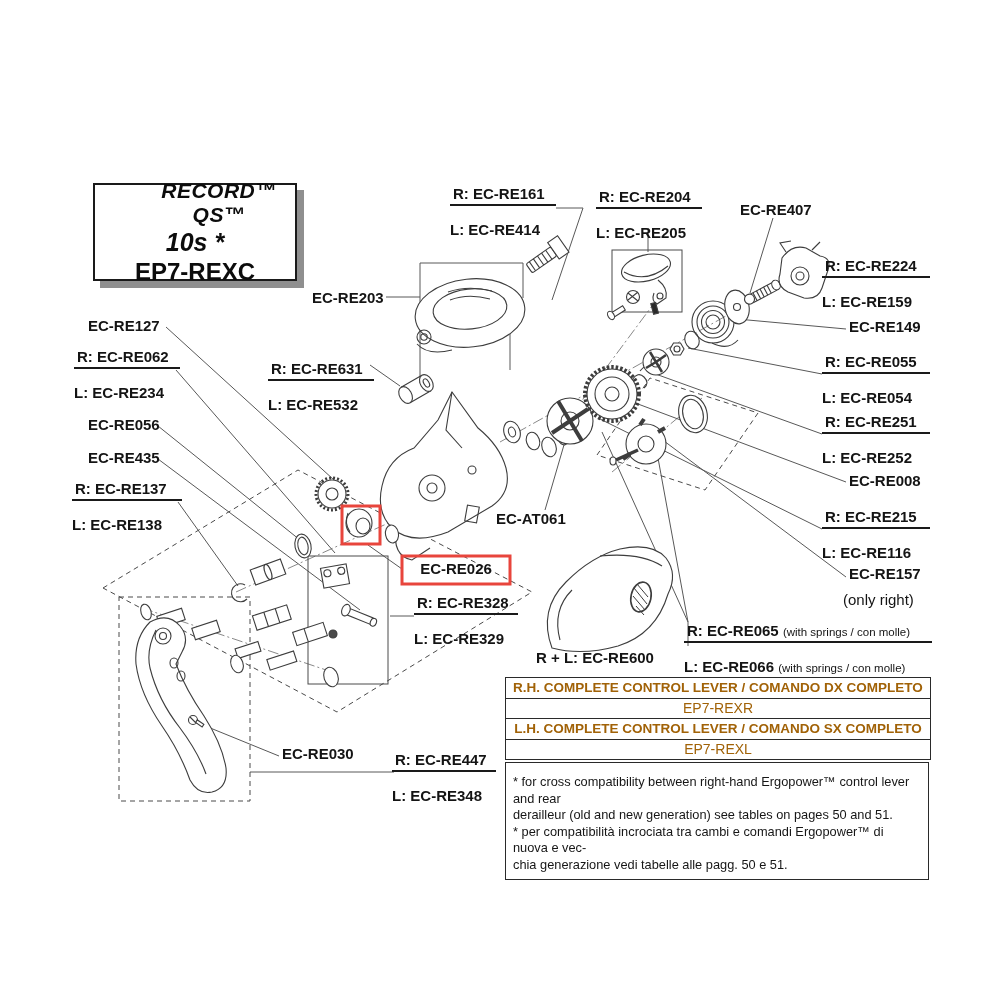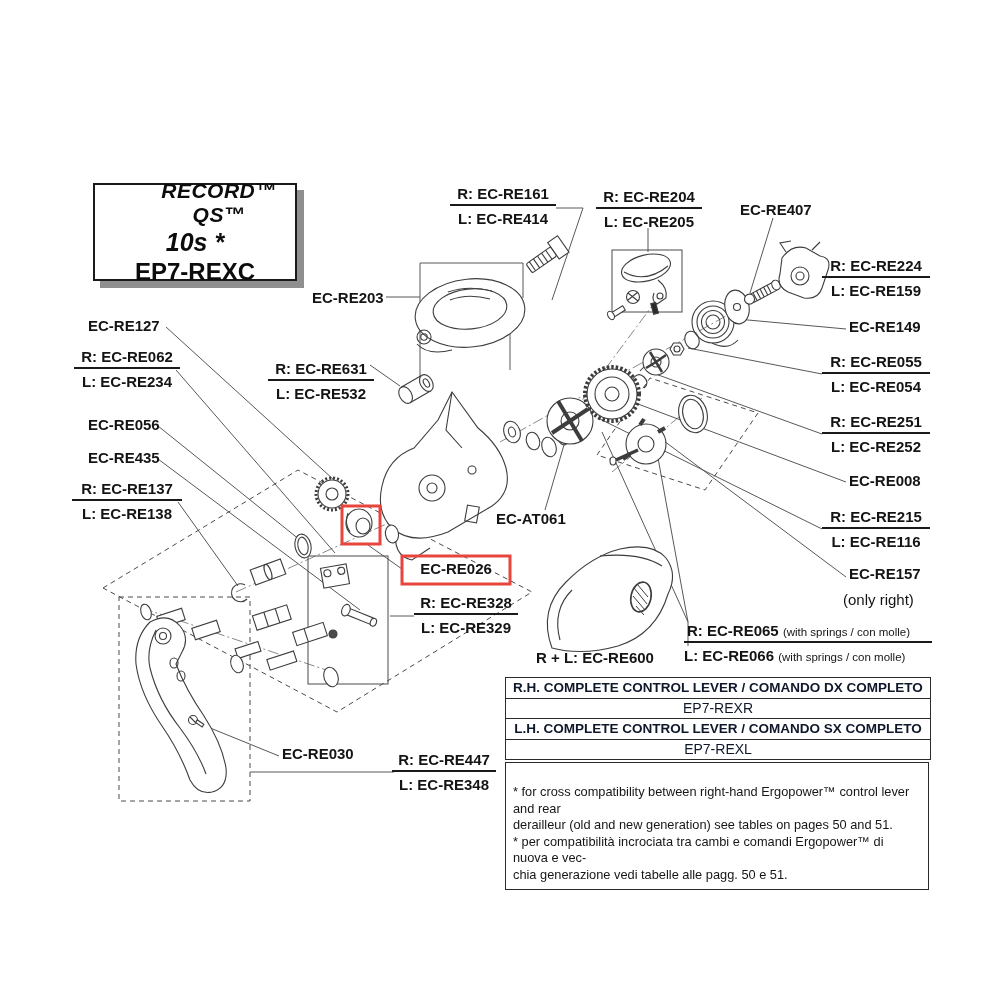--- a/index.html
+++ b/index.html
@@ -14,36 +14,36 @@
              display:flex;flex-direction:column;justify-content:center;gap:1px;}
   .title-l1{font-style:italic;font-weight:bold;font-size:21px;letter-spacing:.5px;color:#0c0c0c;margin-left:48px;}
   .title-l2{font-style:italic;font-weight:bold;font-size:25px;color:#0c0c0c;}
   .title-l3{font-weight:bold;font-size:24px;color:#0c0c0c;}
 
   
   .lbl{position:absolute;font-weight:bold;font-size:15px;color:#141414;white-space:nowrap;}
   .lbl.ra{text-align:left;}
   .lbl.ctr{text-align:center;}
   .lbl.norm{font-weight:normal;}
-  .pair{position:absolute;font-weight:bold;font-size:15px;color:#141414;white-space:nowrap;text-align:center;}
+  .pair{position:absolute;font-weight:bold;font-size:15px;color:#141414;white-space:nowrap;}
   .pair .row1{border-bottom:2px solid #1a1a1a;padding:0 3px 2px;}
-  .pair .row2{padding-top:4px;}
+  .pair .row2{padding-top:15px;}
   .pair.la{text-align:left;}
   .note{font-weight:normal;font-size:11.5px;}
 
   
   .sum-table{position:absolute;left:505px;top:677px;width:424px;border:1.5px solid #2a2a2a;background:#fff;}
-  .sum-row{border-bottom:1.5px solid #2a2a2a;text-align:center;color:#0f172a;}
+  .sum-row{border-bottom:1.5px solid #2a2a2a;text-align:center;color:#a16207;}
   .sum-row:last-child{border-bottom:none;}
   .sum-head{font-weight:bold;font-size:13.5px;padding:2px 0 3px;}
   .sum-code{font-weight:normal;font-size:14px;padding:1px 0 2px;}
 
   
   .footnote{position:absolute;left:505px;top:762px;width:408px;border:1.5px solid #2a2a2a;
-            background:#fff;padding:21px 7px 6px;font-size:12.8px;color:#161616;line-height:16.5px;}
+            background:#fff;padding:11px 7px 6px;font-size:12.8px;color:#161616;line-height:16.5px;}
 </style>
 </head>
 <body>
 
 <div id="page">
 
   <svg class="art" width="1000" height="1000" viewBox="0 0 1000 1000">
 
     <g stroke="#7a7a7a" stroke-width="0.9" fill="none" stroke-dasharray="11 3 2 3">
       <path d="M236,592 L404,516"></path>

